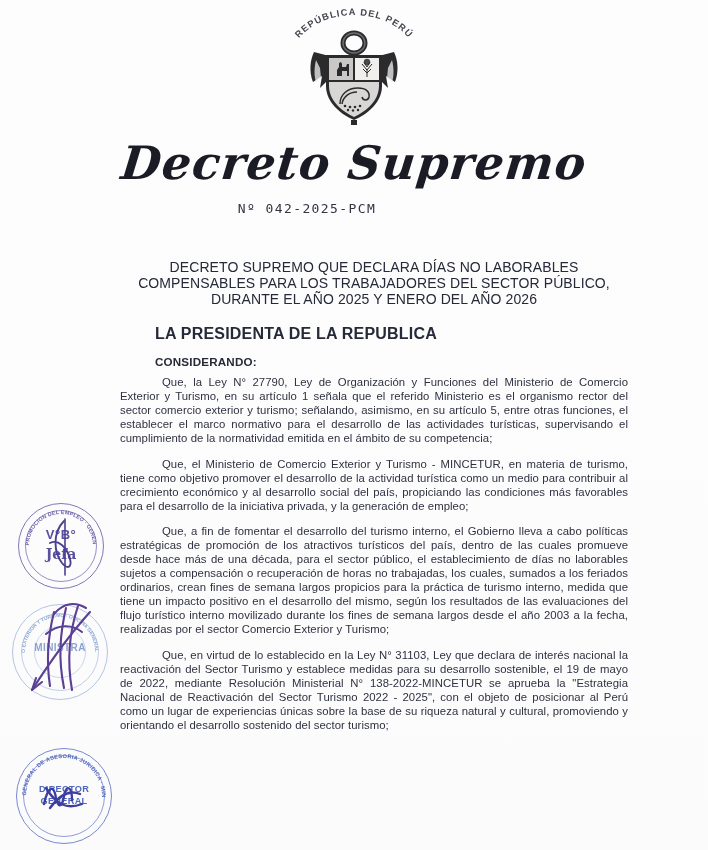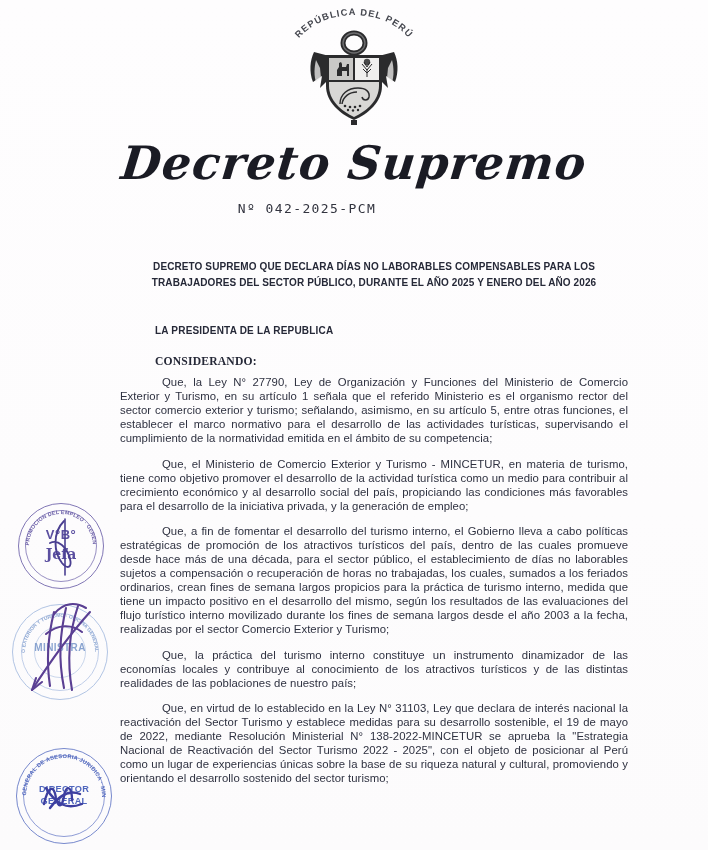--- a/index.html
+++ b/index.html
@@ -96,44 +96,43 @@
     color: #32343f;
   }
 
   
   .doc-heading {
     position: absolute;
     top: 259px;
     left: 120px;
     width: 508px;
     text-align: center;
-    font-size: 10px;
-    font-weight: bold;
+    font-size: 14px;
+    font-weight: normal;
     line-height: 16px;
     letter-spacing: 0.1px;
     color: #262938;
   }
   .authority-line {
     position: absolute;
     top: 325px;
     left: 155px;
-    font-size: 10px;
+    font-size: 16px;
     font-weight: bold;
     letter-spacing: 0.2px;
     color: #262938;
   }
   .considering-line {
     position: absolute;
     top: 355px;
     left: 155px;
     font-size: 11.6px;
     font-weight: bold;
     letter-spacing: 0.2px;
     color: #262938;
-    font-family: Liberation Serif, serif;
   }
 
   
   .body-col {
     position: absolute;
     top: 375px;
     left: 120px;
     width: 508px;
   }
   .para {
@@ -269,21 +268,20 @@
   <div class="doc-number">Nº 042-2025-PCM</div>
 
   <div class="doc-heading">DECRETO SUPREMO QUE DECLARA DÍAS NO LABORABLES COMPENSABLES PARA LOS TRABAJADORES DEL SECTOR PÚBLICO, DURANTE EL AÑO 2025 Y ENERO DEL AÑO 2026</div>
   <div class="authority-line">LA PRESIDENTA DE LA REPUBLICA</div>
   <div class="considering-line">CONSIDERANDO:</div>
 
   <div class="body-col">
     <p class="para">Que, la Ley N° 27790, Ley de Organización y Funciones del Ministerio de Comercio Exterior y Turismo, en su artículo 1 señala que el referido Ministerio es el organismo rector del sector comercio exterior y turismo; señalando, asimismo, en su artículo 5, entre otras funciones, el establecer el marco normativo para el desarrollo de las actividades turísticas, supervisando el cumplimiento de la normatividad emitida en el ámbito de su competencia;</p>
     <p class="para">Que, el Ministerio de Comercio Exterior y Turismo - MINCETUR, en materia de turismo, tiene como objetivo promover el desarrollo de la actividad turística como un medio para contribuir al crecimiento económico y al desarrollo social del país, propiciando las condiciones más favorables para el desarrollo de la iniciativa privada, y la generación de empleo;</p>
     <p class="para">Que, a fin de fomentar el desarrollo del turismo interno, el Gobierno lleva a cabo políticas estratégicas de promoción de los atractivos turísticos del país, dentro de las cuales promueve desde hace más de una década, para el sector público, el establecimiento de días no laborables sujetos a compensación o recuperación de horas no trabajadas, los cuales, sumados a los feriados ordinarios, crean fines de semana largos propicios para la práctica de turismo interno, medida que tiene un impacto positivo en el desarrollo del mismo, según los resultados de las evaluaciones del flujo turístico interno movilizado durante los fines de semana largos desde el año 2003 a la fecha, realizadas por el sector Comercio Exterior y Turismo;</p>
-    <p class="para">Que, la práctica del turismo interno constituye un instrumento dinamizador de las economías locales y contribuye al conocimiento de los atractivos turísticos y de las distintas realidades de las poblaciones de nuestro país;</p>
     <p class="para">Que, en virtud de lo establecido en la Ley N° 31103, Ley que declara de interés nacional la reactivación del Sector Turismo y establece medidas para su desarrollo sostenible, el 19 de mayo de 2022, mediante Resolución Ministerial N° 138-2022-MINCETUR se aprueba la "Estrategia Nacional de Reactivación del Sector Turismo 2022 - 2025", con el objeto de posicionar al Perú como un lugar de experiencias únicas sobre la base de su riqueza natural y cultural, promoviendo y orientando el desarrollo sostenido del sector turismo;</p>
   </div>
 
   <div class="seal" id="seal-vobo">
     <div class="seal-ring r1"></div>
     <div class="seal-ring r2"></div>
     <svg class="micro-ring" width="86" height="86" style="position:absolute;top:0;left:0">
       <defs>
           <path id="voboRing" d="M 11,43 A 32,32 0 1 1 75,43"></path>
         </defs>

